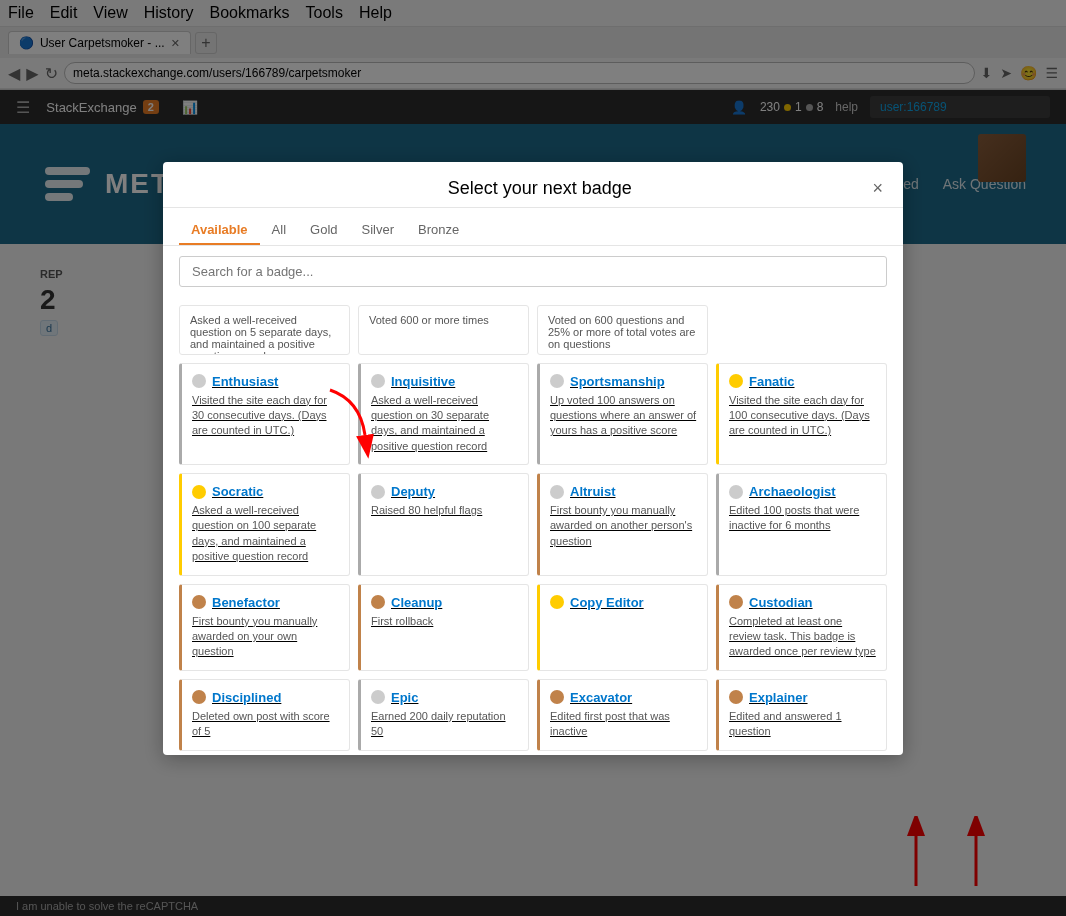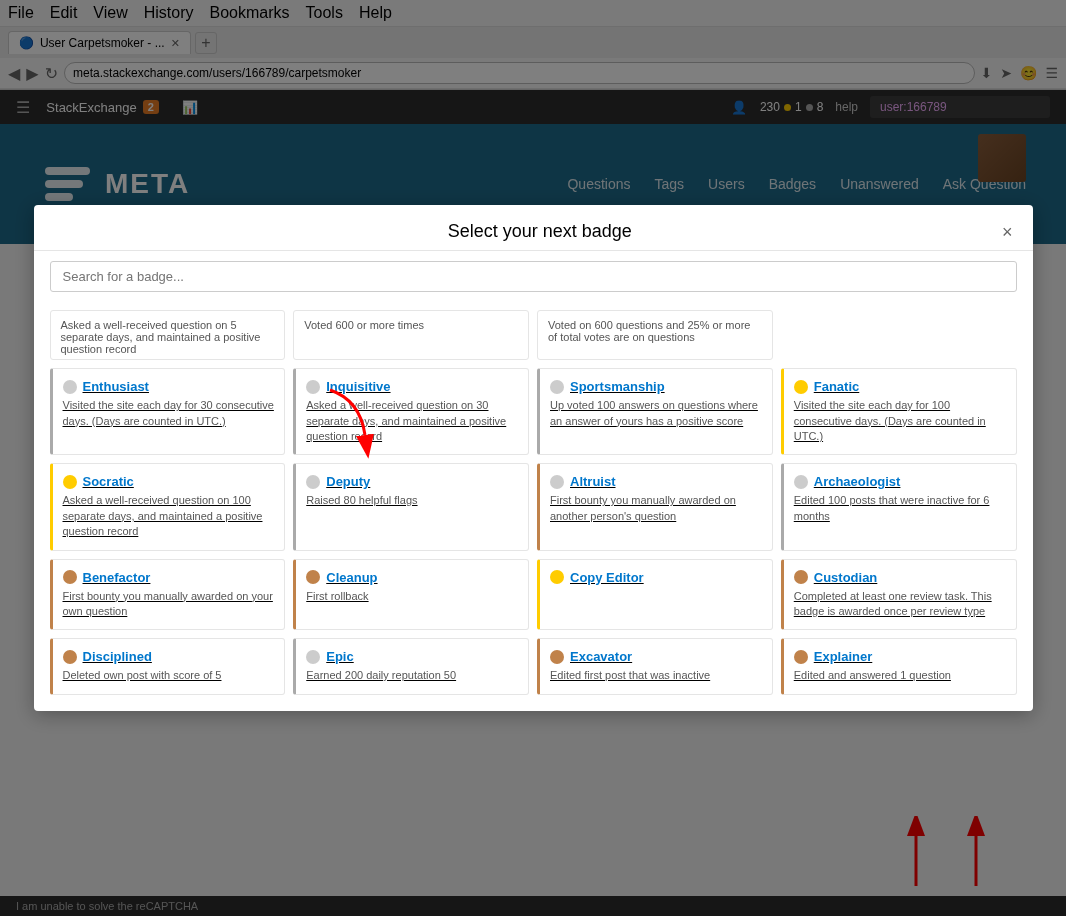--- a/index.html
+++ b/index.html
@@ -20,21 +20,21 @@
 
     
     .se-header { background: #2d2d2d; color: white; padding: 6px 16px; display: flex; align-items: center; gap: 16px; font-size: 13px; }
     .se-logo { display: flex; align-items: center; gap: 6px; font-size: 13px; }
     .hamburger { font-size: 16px; color: #aaa; }
     .logo-badge { background: #e87c25; color: white; border-radius: 3px; padding: 1px 5px; font-size: 11px; font-weight: bold; }
     .se-header-right { margin-left: auto; display: flex; align-items: center; gap: 12px; }
     .rep-badge { display: flex; align-items: center; gap: 4px; font-size: 12px; }
     .dot-gold { width: 7px; height: 7px; background: #ffcc00; border-radius: 50%; display: inline-block; }
     .dot-silver { width: 7px; height: 7px; background: #aaa; border-radius: 50%; display: inline-block; }
-    .search-box { padding: 4px 10px; border-radius: 3px; border: none; font-size: 12px; width: 180px; background: #3d3d3d; color: #f0abfc; }
+    .search-box { padding: 4px 10px; border-radius: 3px; border: none; font-size: 12px; width: 180px; background: #3d3d3d; color: #0ea5e9; }
     .help-btn { color: #ccc; font-size: 12px; cursor: pointer; }
 
     
     .site-header { background: #1d6a8a; height: 120px; position: relative; display: flex; align-items: center; padding: 0 40px; }
     .meta-logo { display: flex; align-items: center; gap: 10px; }
     .meta-logo-icon { width: 55px; height: 55px; }
     .meta-logo-text { color: white; font-size: 28px; font-weight: bold; letter-spacing: 2px; }
     .site-nav { margin-left: auto; display: flex; gap: 24px; }
     .site-nav a { color: rgba(255,255,255,0.85); text-decoration: none; font-size: 14px; }
     .site-nav a.ask { color: rgba(255,255,255,0.85); }
@@ -42,21 +42,21 @@
     
     .page-bg { background: #f3f3f3; min-height: 600px; position: relative; }
     .page-content { padding: 20px 40px; display: flex; gap: 20px; }
     .sidebar { width: 160px; font-size: 13px; color: #333; }
     .sidebar .label { font-weight: bold; color: #555; font-size: 11px; padding: 4px 0; }
     .sidebar .value { font-size: 28px; font-weight: bold; color: #333; }
     .sidebar .tag { background: #e1ecf4; color: #39739d; border: 1px solid #c5d9e8; border-radius: 3px; padding: 1px 5px; font-size: 11px; display: inline-block; margin-top: 4px; }
 
     
     .modal-overlay { position: fixed; top: 0; left: 0; right: 0; bottom: 0; background: rgba(0,0,0,0.5); display: flex; align-items: center; justify-content: center; z-index: 100; }
-    .modal { background: white; border-radius: 4px; width: 999px; max-height: 600px; display: flex; flex-direction: column; box-shadow: 0 4px 20px rgba(0,0,0,0.3); }
+    .modal { background: white; border-radius: 4px; width: 740px; max-height: 600px; display: flex; flex-direction: column; box-shadow: 0 4px 20px rgba(0,0,0,0.3); }
     .modal-header { padding: 16px 20px 8px; display: flex; justify-content: space-between; align-items: center; border-bottom: 1px solid #e5e5e5; }
     .modal-title { font-size: 18px; font-weight: normal; flex: 1; text-align: center; }
     .modal-close { background: none; border: none; font-size: 18px; cursor: pointer; color: #666; line-height: 1; }
 
     
     .modal-tabs { display: flex; gap: 0; padding: 8px 16px 0; border-bottom: 1px solid #e5e5e5; }
     .tab-item { padding: 6px 12px; font-size: 13px; cursor: pointer; color: #666; border-bottom: 2px solid transparent; }
     .tab-item.active { color: #e87c25; border-bottom: 2px solid #e87c25; font-weight: bold; }
 
     
@@ -194,20 +194,27 @@
     <path d="M20,10 Q50,20 55,55" stroke="red" stroke-width="3" fill="none" marker-end="url(#arrowhead)"></path>
   </svg>
 
   <div class="modal">
     <div class="modal-header">
       <div style="width:24px;"></div>
       <h2 class="modal-title">Select your next badge</h2>
       <button class="modal-close">×</button>
     </div>
 
+    <div class="modal-tabs">
+      <div class="tab-item active">Available</div>
+      <div class="tab-item">All</div>
+      <div class="tab-item">Gold</div>
+      <div class="tab-item">Silver</div>
+      <div class="tab-item">Bronze</div>
+    </div>
 
     <div class="modal-search">
       <input type="text" placeholder="Search for a badge..." style="">
     </div>
 
     <div class="modal-scroll-area">
 
       <div class="partial-top">
         <div class="partial-card">
           <div class="partial-card-text">Asked a well-received question on 5 separate days, and maintained a positive question record</div>

